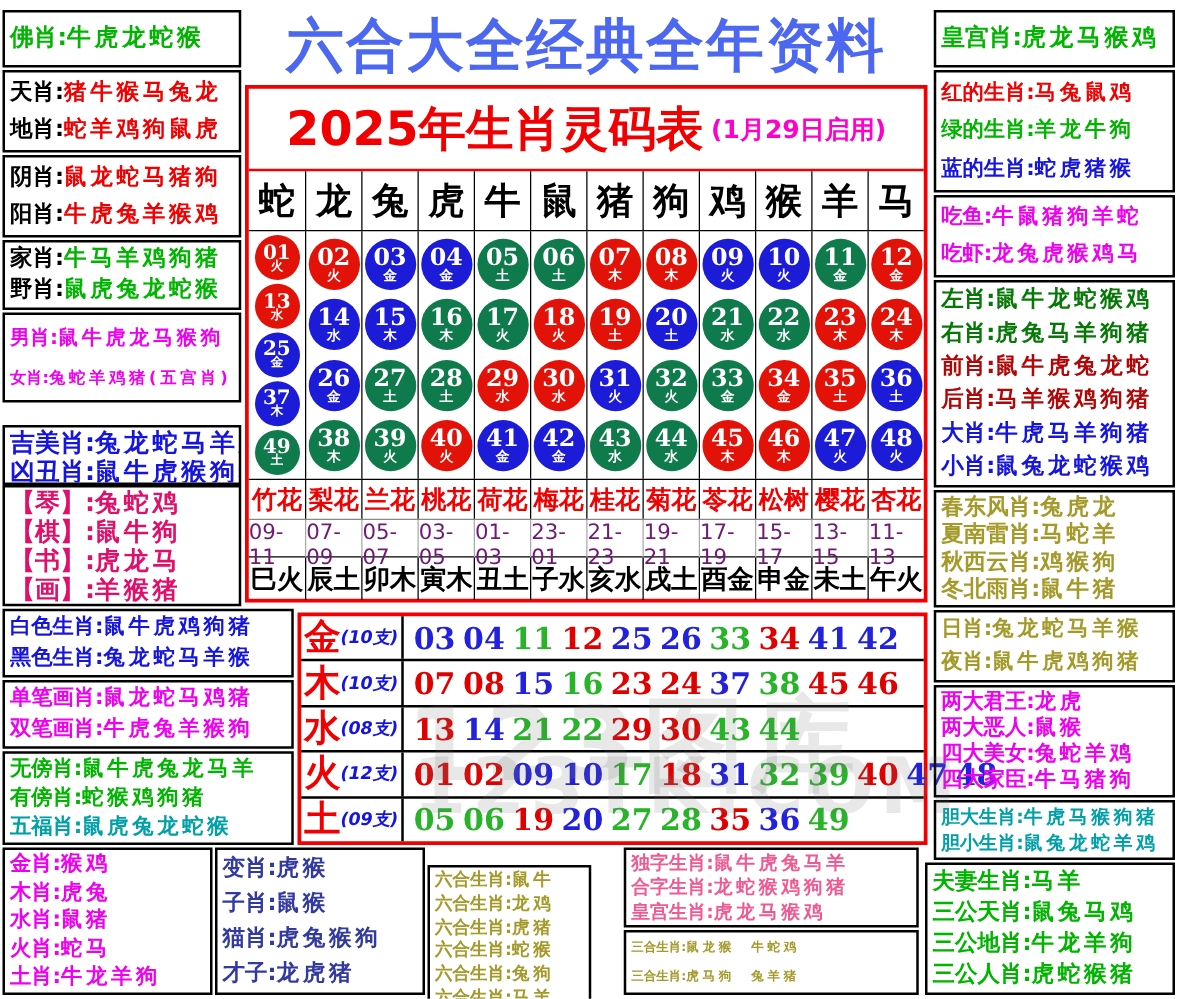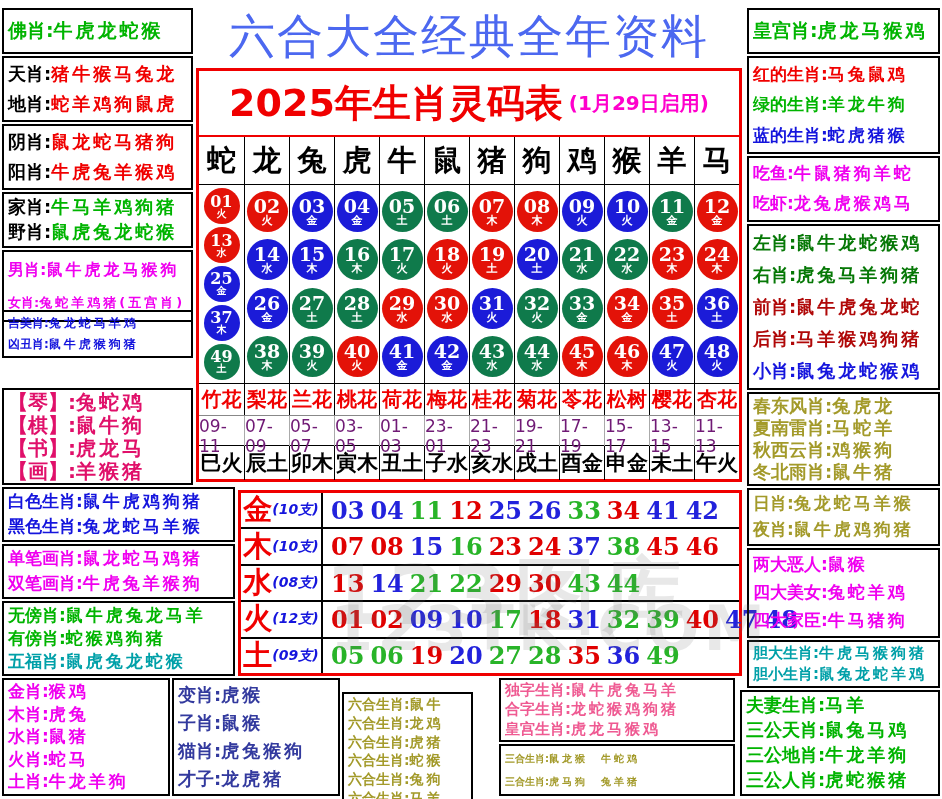--- a/index.html
+++ b/index.html
@@ -10,21 +10,21 @@
   .mag{color:#f000f0}.crim{color:#e0106a}.pink{color:#ef5a92}.olive{color:#a39a2a}
   .teal{color:#00a0a8}.dgreen{color:#067806}.dred{color:#b00808}.navy{color:#333a9e}
   
   .box{position:absolute;border:2px solid #000;background:transparent;box-sizing:border-box;
        display:flex;flex-direction:column;justify-content:space-around;
        padding:1px 4px;overflow:hidden;}
   .ln{display:flex;white-space:nowrap;font-weight:bold;line-height:1.15;align-items:baseline;}
   .tx{letter-spacing:3px;}
   
   #main-title{position:absolute;left:196px;top:6px;width:546px;height:60px;
-      font-size:46px;font-weight:normal;color:#4c68f0;text-align:center;line-height:60px;
+      font-size:46px;font-weight:bold;color:#4c68f0;text-align:center;line-height:60px;
       letter-spacing:2px;white-space:nowrap;}
   #red-box{position:absolute;left:196px;top:68px;width:546px;height:414px;
       border:3px solid #f00000;box-sizing:border-box;background:#fff;}
   #subtitle-row{height:64px;border-bottom:2px solid #f00000;display:flex;
       align-items:center;justify-content:center;white-space:nowrap;}
   #subtitle{font-size:38px;font-weight:bold;color:#f00000;}
   #subtitle-note{font-size:20px;font-weight:bold;color:#ff00cc;margin-left:6px;}
   .grid12{display:grid;grid-template-columns:repeat(12,1fr);box-sizing:border-box;}
   #zodiac-head{height:48px;border-bottom:1px solid #000;}
   .zcell{display:flex;align-items:center;justify-content:center;font-size:29px;
@@ -490,21 +490,21 @@
 <div class="box" style="left:2px;top:250px;width:191px;height:72px;font-size:16px">
     <div class="ln" style="font-size: 16px;">
       <span class="lb mag">男肖:</span>
       <span class="tx mag">鼠牛虎龙马猴狗</span>
     </div>
     <div class="ln" style="font-size: 13px;">
       <span class="lb mag">女肖:</span>
       <span class="tx mag">兔蛇羊鸡猪(五宫肖)</span>
     </div>
   </div>
-<div class="box" style="left:2px;top:310px;width:191px;height:48px;font-size:12px">
+<div class="box" style="left:2px;top:340px;width:191px;height:48px;font-size:20px">
     <div class="ln">
       <span class="lb blue">吉美肖:</span>
       <span class="tx blue">兔龙蛇马羊鸡</span>
     </div>
     <div class="ln">
       <span class="lb blue">凶丑肖:</span>
       <span class="tx blue">鼠牛虎猴狗猪</span>
     </div>
   </div>
 <div class="box" style="left:2px;top:388px;width:191px;height:97px;font-size:20px">
@@ -601,20 +601,24 @@
     </div>
     <div class="ln">
       <span class="lb dred">前肖:</span>
       <span class="tx dred">鼠牛虎兔龙蛇</span>
     </div>
     <div class="ln">
       <span class="lb dred">后肖:</span>
       <span class="tx dred">马羊猴鸡狗猪</span>
     </div>
     <div class="ln">
+      <span class="lb blue">大肖:</span>
+      <span class="tx blue">牛虎马羊狗猪</span>
+    </div>
+    <div class="ln">
       <span class="lb blue">小肖:</span>
       <span class="tx blue">鼠兔龙蛇猴鸡</span>
     </div>
   </div>
 <div class="box" style="left:747px;top:392px;width:193px;height:94px;font-size:18px">
     <div class="ln">
       <span class="lb olive">春东风肖:</span>
       <span class="tx olive">兔虎龙</span>
     </div>
     <div class="ln">
@@ -634,20 +638,24 @@
     <div class="ln">
       <span class="lb olive">日肖:</span>
       <span class="tx olive">兔龙蛇马羊猴</span>
     </div>
     <div class="ln">
       <span class="lb olive">夜肖:</span>
       <span class="tx olive">鼠牛虎鸡狗猪</span>
     </div>
   </div>
 <div class="box" style="left:747px;top:548px;width:193px;height:90px;font-size:17px">
+    <div class="ln">
+      <span class="lb mag">两大君王:</span>
+      <span class="tx mag">龙虎</span>
+    </div>
     <div class="ln">
       <span class="lb mag">两大恶人:</span>
       <span class="tx mag">鼠猴</span>
     </div>
     <div class="ln">
       <span class="lb mag">四大美女:</span>
       <span class="tx mag">兔蛇羊鸡</span>
     </div>
     <div class="ln">
       <span class="lb mag">四大家臣:</span>

